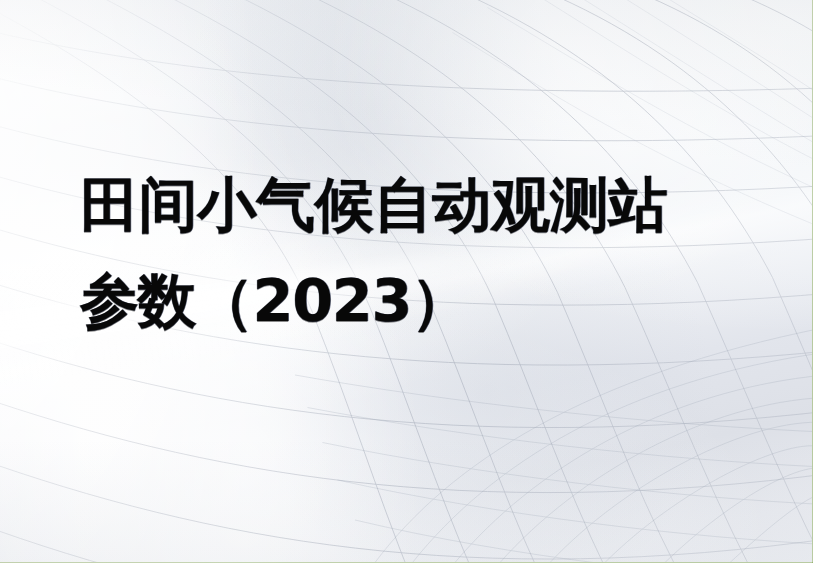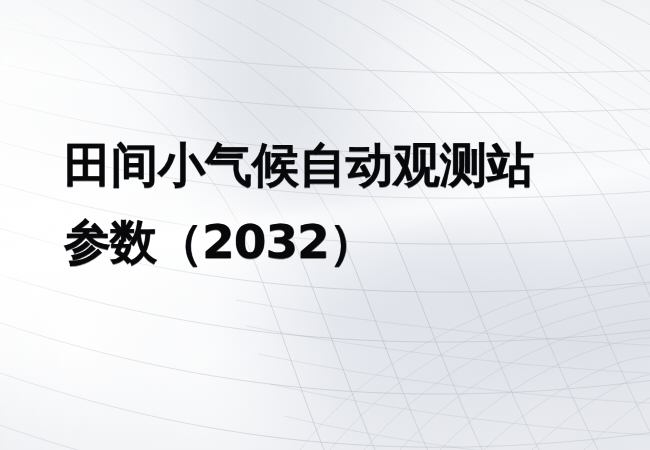--- a/index.html
+++ b/index.html
@@ -175,16 +175,16 @@
         <path d="M 362 26 C 442 76, 524 128, 662 184"></path>
       </g>
     </svg>
   </div>
 
   <div class="bg-layer" id="bg-highlight"></div>
   <div class="bg-layer" id="bg-shade"></div>
 
   <div id="title-block">
     <div class="title-line title-line-1">田间小气候自动观测站</div>
-    <div class="title-line title-line-2">参数（2032）</div>
+    <div class="title-line title-line-2">参数（2023）</div>
   </div>
 
 </div>
 
 </body></html>

